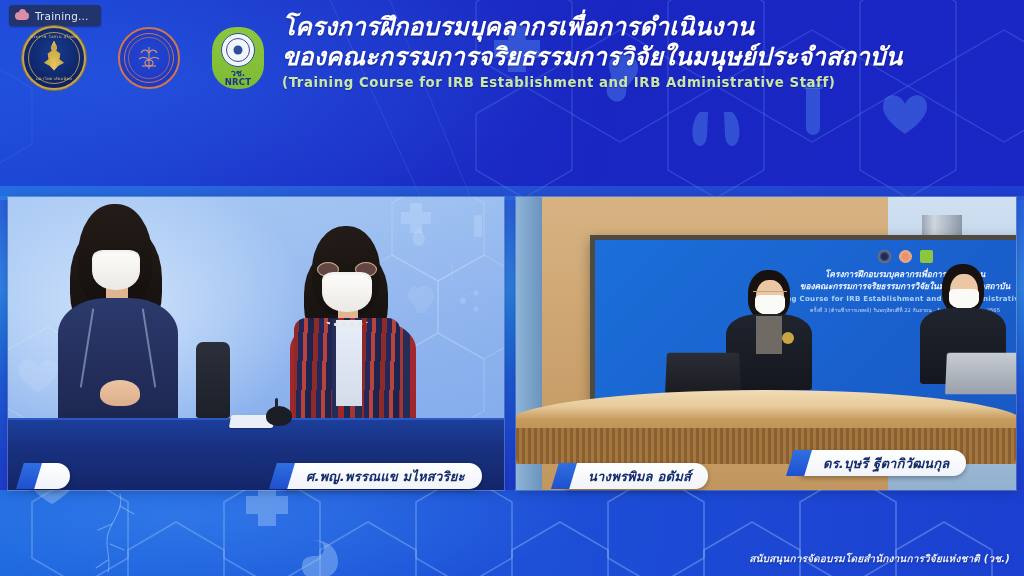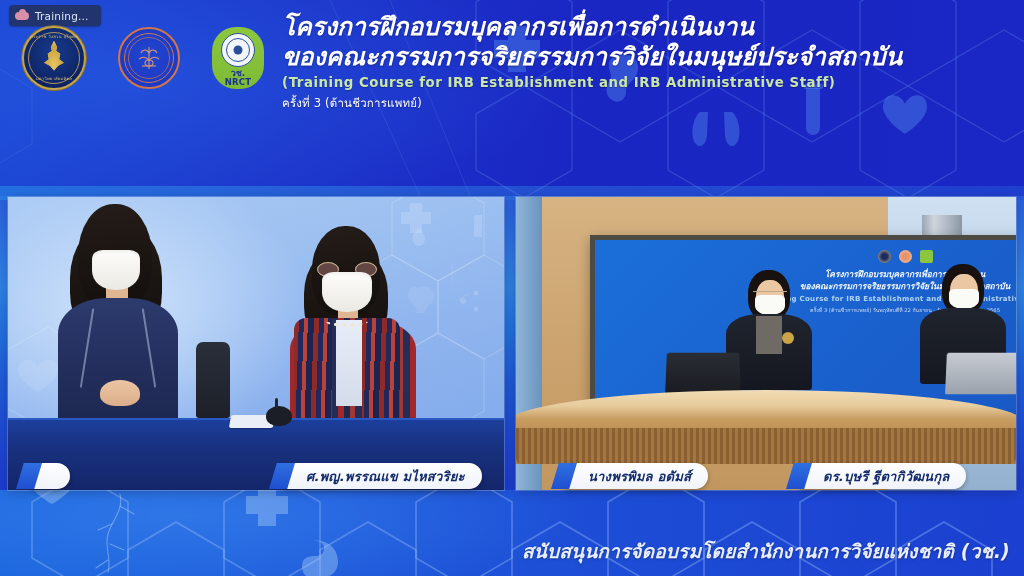--- a/index.html
+++ b/index.html
@@ -385,26 +385,26 @@
     clip-path:polygon(30% 0,100% 0,70% 100%,0 100%);
   }
   .name-tag .nm {
     position:relative; z-index:2;
     font-size:13px; font-weight:bold; font-style:italic;
     color:#132a6b; white-space:nowrap; letter-spacing:.2px;
   }
   #tag1 { left:30px;  top:463px; }
   #tag2 { left:283px; top:463px; }
   #tag3 { left:565px; top:463px; }
-  #tag4 { left:800px; top:463px; }
+  #tag4 { left:800px; top:450px; }
 
   
   .footer {
     position:absolute; right:14px; bottom:10px;
-    font-size:19px; font-weight:bold; font-style:italic;
+    font-size:10px; font-weight:bold; font-style:italic;
     color:#e8eefb; letter-spacing:.2px; white-space:nowrap;
     text-shadow:0 1px 2px rgba(0,0,0,.35);
   }
 </style>
 </head>
 <body>
 
 <div id="stage">
 
   <div class="bg-base"></div>
@@ -508,21 +508,20 @@
       <span class="gear"></span>
       <span class="l1">วช.</span>
       <span class="l2">NRCT</span>
     </div>
   </div>
 
   <div class="title-block">
     <div class="t-th1">โครงการฝึกอบรมบุคลากรเพื่อการดำเนินงาน</div>
     <div class="t-th2">ของคณะกรรมการจริยธรรมการวิจัยในมนุษย์ประจำสถาบัน</div>
     <div class="t-en">(Training Course for IRB Establishment and IRB Administrative Staff)</div>
-    <div class="t-sub">ครั้งที่ 3 (ด้านชีวการแพทย์)</div>
   </div>
 
   <div class="panel" id="panel-left">
     <div class="lp-bg"></div>
     <svg class="lp-hex" viewBox="0 0 496 293">
       <g fill="none" stroke="#ffffff" stroke-opacity="0.30" stroke-width="1.3">
         <polygon points="430,-20 476,6 476,58 430,84 384,58 384,6"></polygon>
         <polygon points="476,58 522,84 522,136 476,162 430,136 430,84"></polygon>
         <polygon points="384,58 430,84 430,136 384,162 338,136 338,84"></polygon>
         <polygon points="430,136 476,162 476,214 430,240 384,214 384,162"></polygon>

